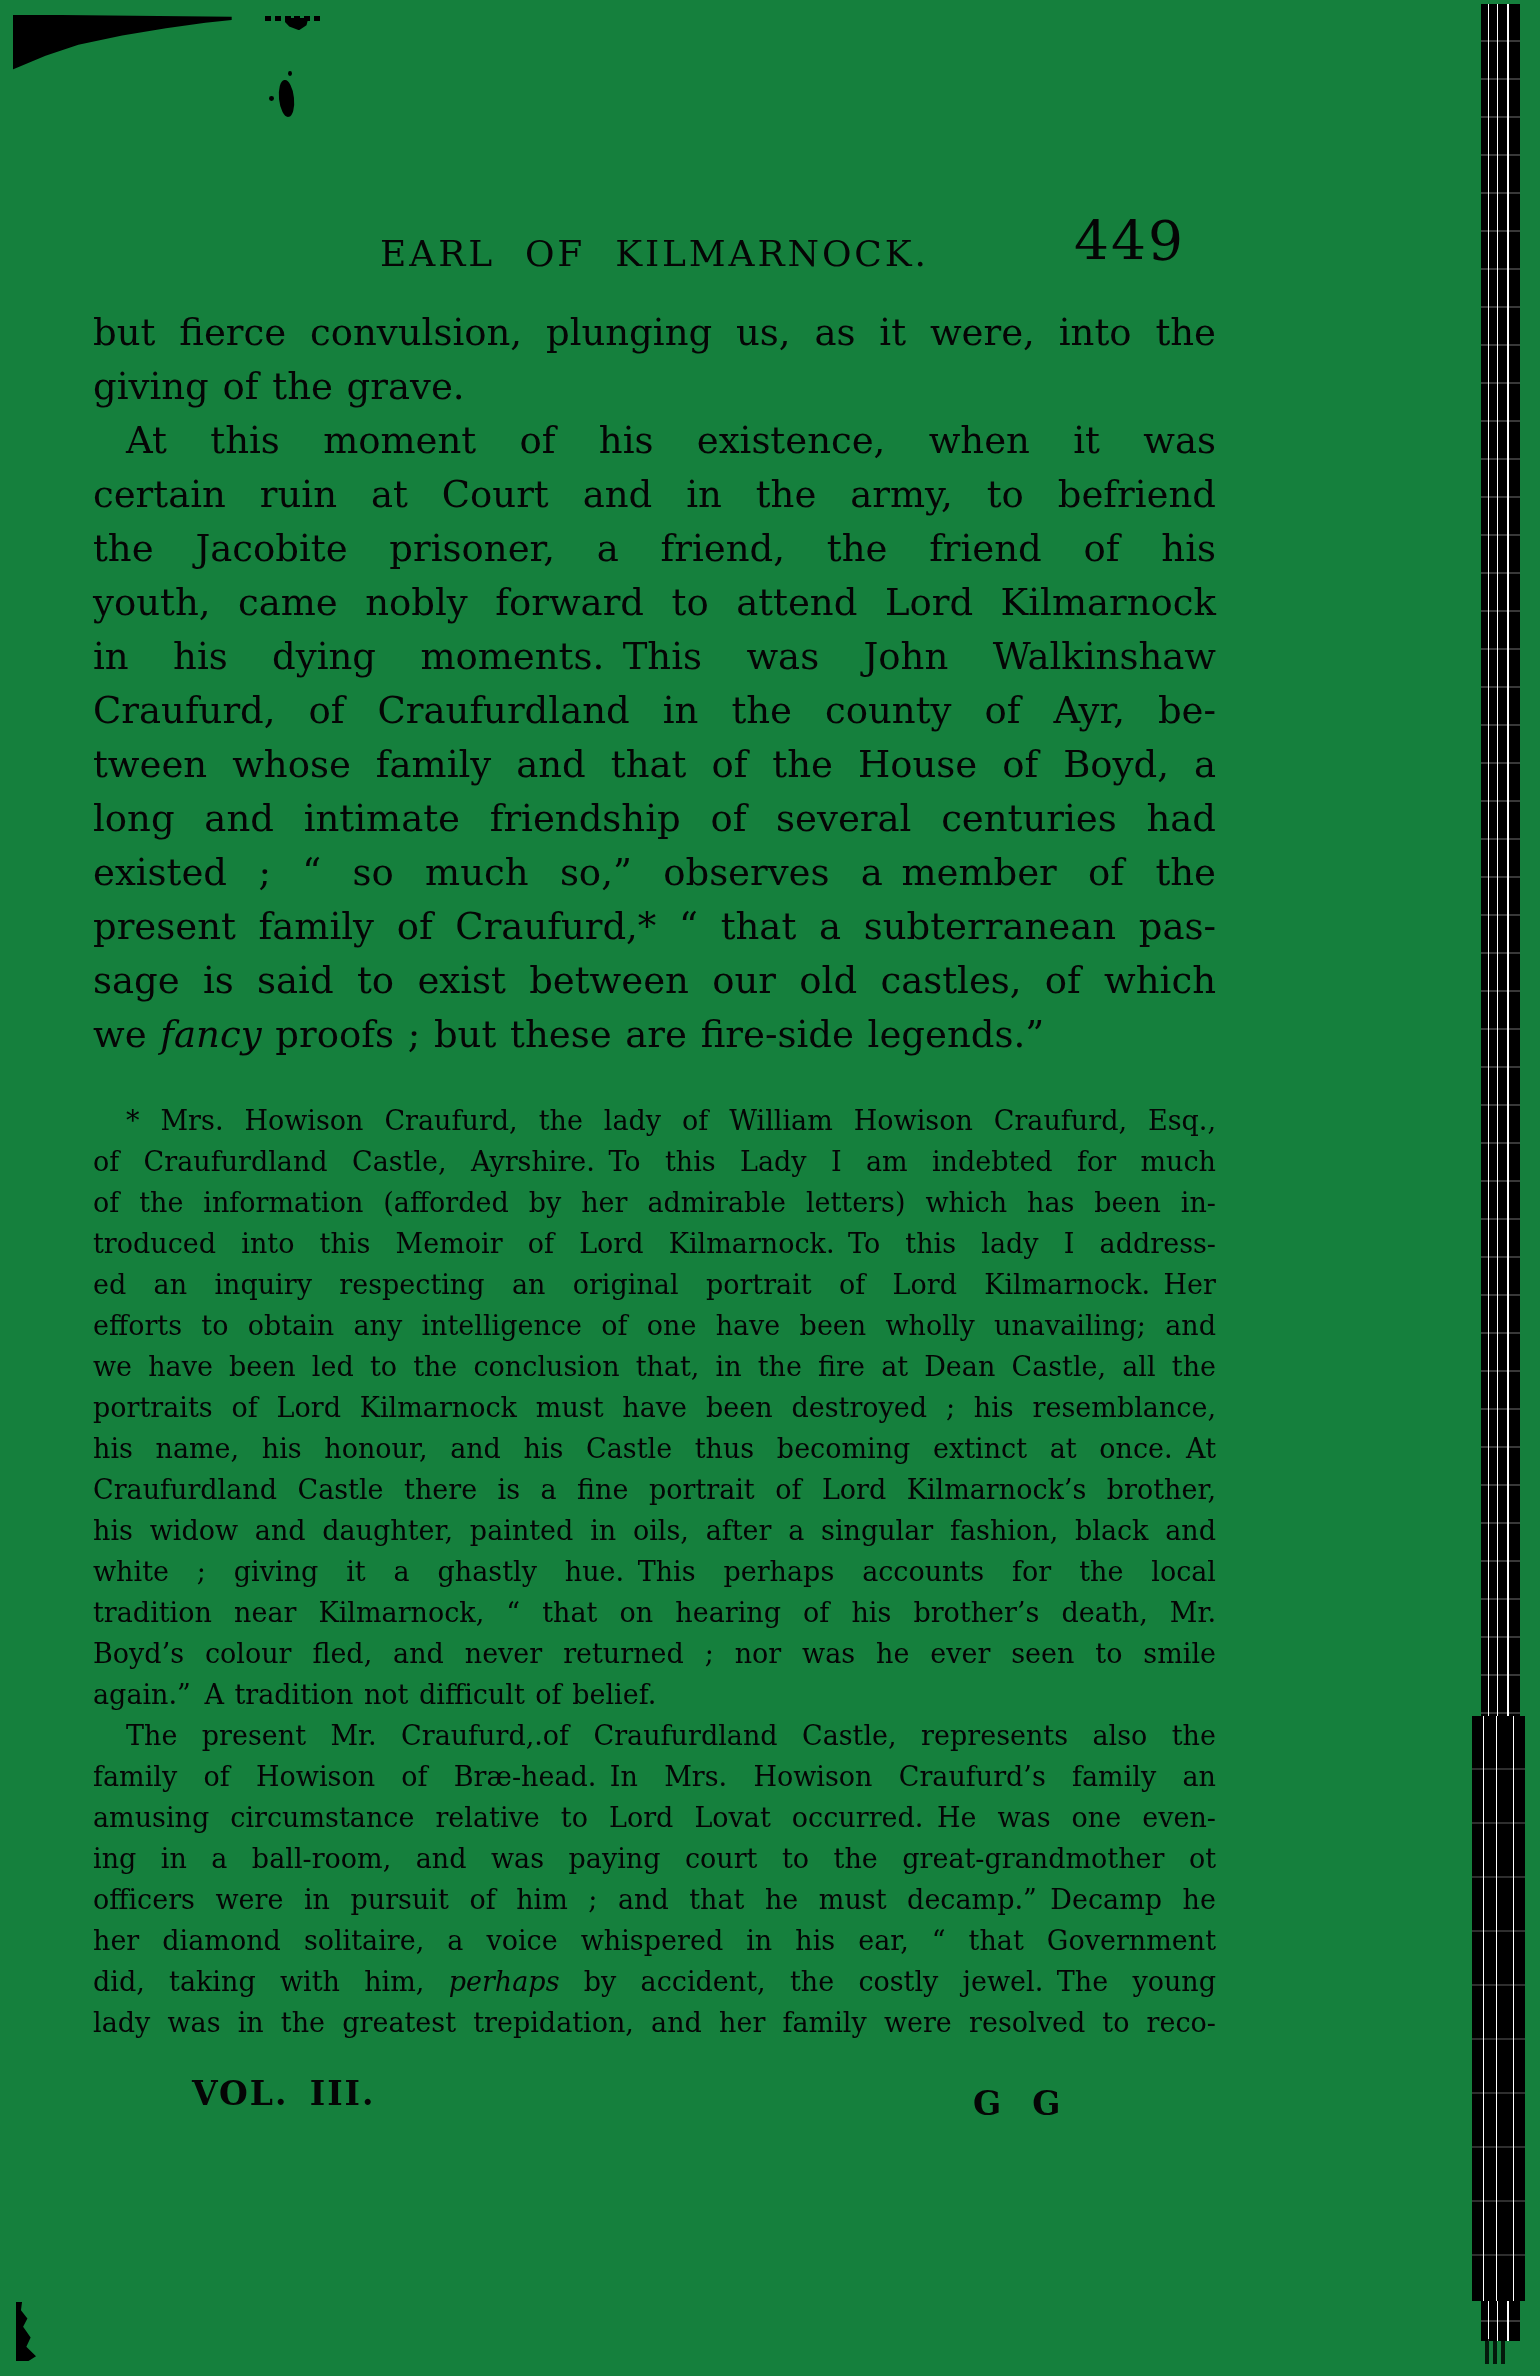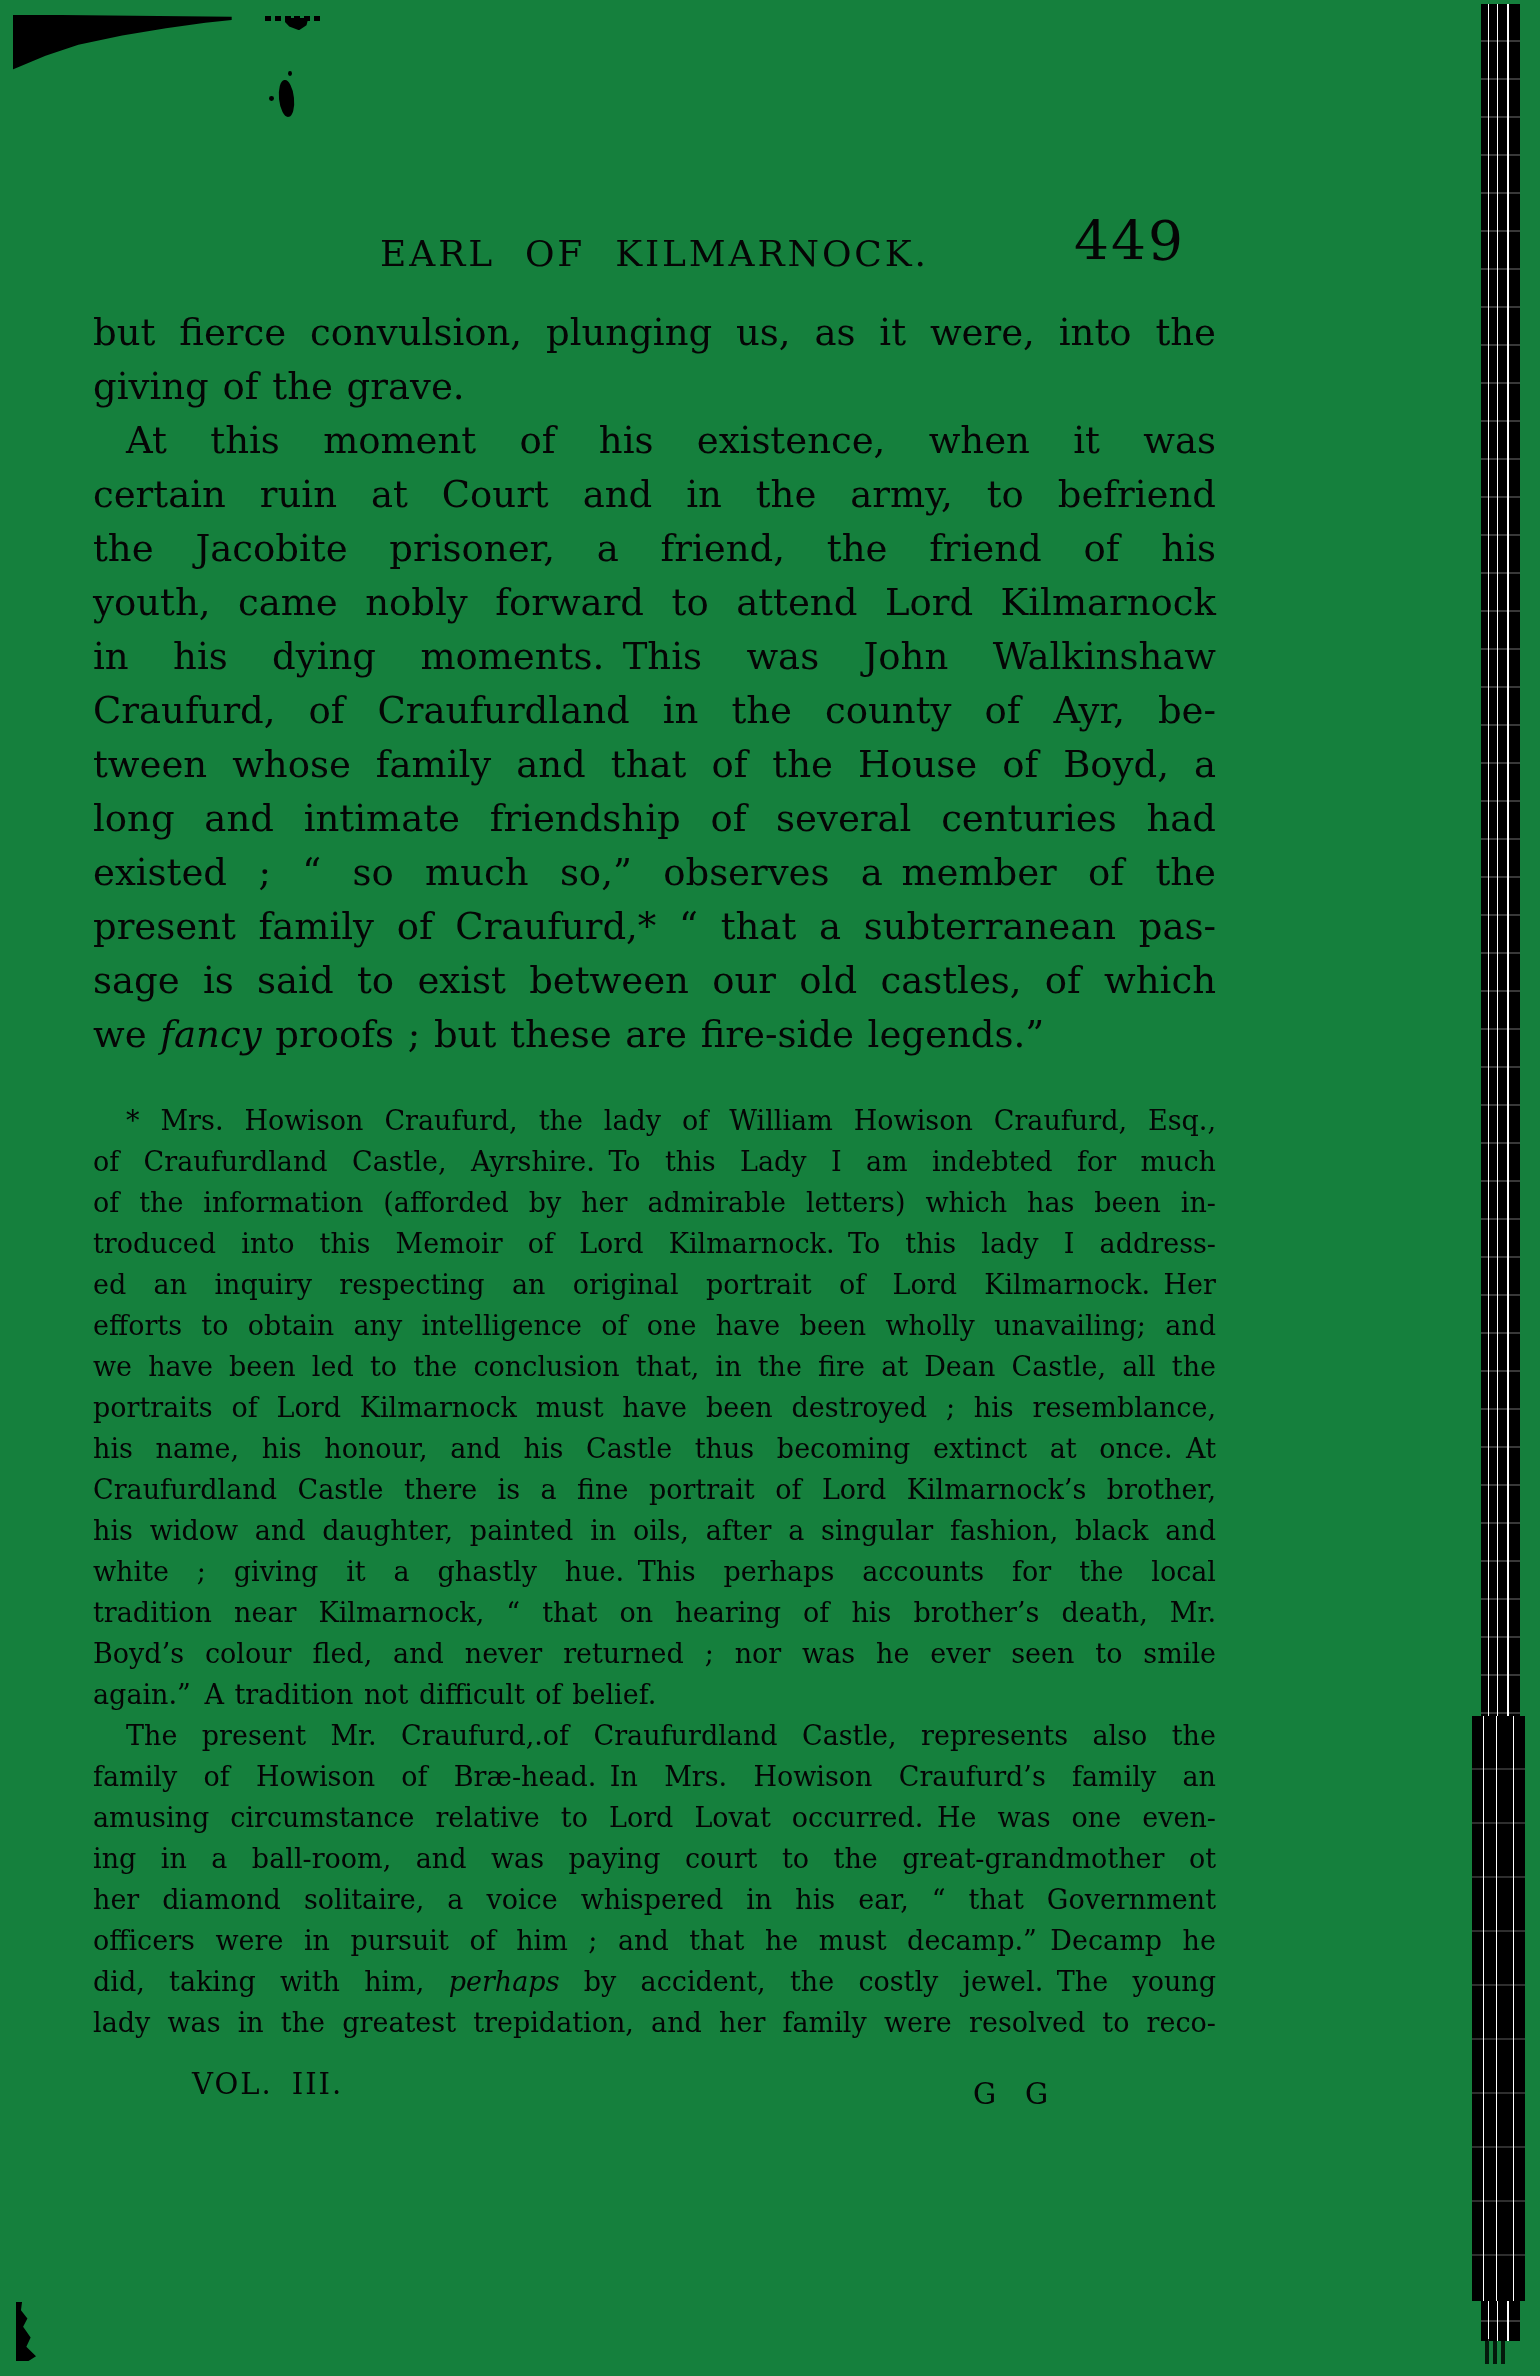--- a/index.html
+++ b/index.html
@@ -71,21 +71,21 @@
   .body-text .line { line-height:54px; }
 
   .footnote-text { margin-top:38px; font-size:27px; }
   .footnote-text .line { line-height:41px; }
 
   .line { text-align:justify; text-align-last:justify; word-spacing:2px; }
   .line.endline { text-align:left; text-align-last:left; }
   .line.ind { text-indent:33px; }
   .line i { font-style:italic; }
 
-  .footer-row { position:relative; margin-top:24px; height:49px; font-size:29px; }
+  .footer-row { position:relative; margin-top:31px; height:49px; font-size:33px;font-weight:bold; }
   .footer-volume { position:absolute; left:99px; top:0; letter-spacing:2px; word-spacing:7.8px; }
   .footer-signature { position:absolute; left:880px; top:9.8px; letter-spacing:2px; word-spacing:15.6px; }
 </style>
 </head>
 <body>
 
 <div class="page">
 
   <div class="corner-wedge"></div>
   <div class="ink-dash"></div>
@@ -135,22 +135,22 @@
         <div class="line">Craufurdland Castle there is a fine portrait of Lord Kilmarnock’s brother,</div>
         <div class="line">his widow and daughter, painted in oils, after a singular fashion, black and</div>
         <div class="line">white ; giving it a ghastly hue. This perhaps accounts for the local</div>
         <div class="line">tradition near Kilmarnock, “ that on hearing of his brother’s death, Mr.</div>
         <div class="line">Boyd’s colour fled, and never returned ; nor was he ever seen to smile</div>
         <div class="line endline">again.” A tradition not difficult of belief.</div>
         <div class="line ind">The present Mr. Craufurd,.of Craufurdland Castle, represents also the</div>
         <div class="line">family of Howison of Bræ-head. In Mrs. Howison Craufurd’s family an</div>
         <div class="line">amusing circumstance relative to Lord Lovat occurred. He was one even-</div>
         <div class="line">ing in a ball-room, and was paying court to the great-grandmother ot</div>
+        <div class="line">officers were in pursuit of him ; and that he must decamp.” Decamp he</div>
         <div class="line">her diamond solitaire, a voice whispered in his ear, “ that Government</div>
-        <div class="line">officers were in pursuit of him ; and that he must decamp.” Decamp he</div>
         <div class="line">did, taking with him, <i>perhaps</i> by accident, the costly jewel. The young</div>
         <div class="line">lady was in the greatest trepidation, and her family were resolved to reco-</div>
       </div>
 
     <div class="footer-row">
       <div class="footer-volume">VOL. III.</div>
       <div class="footer-signature">G G</div>
     </div>
 
   </div>

